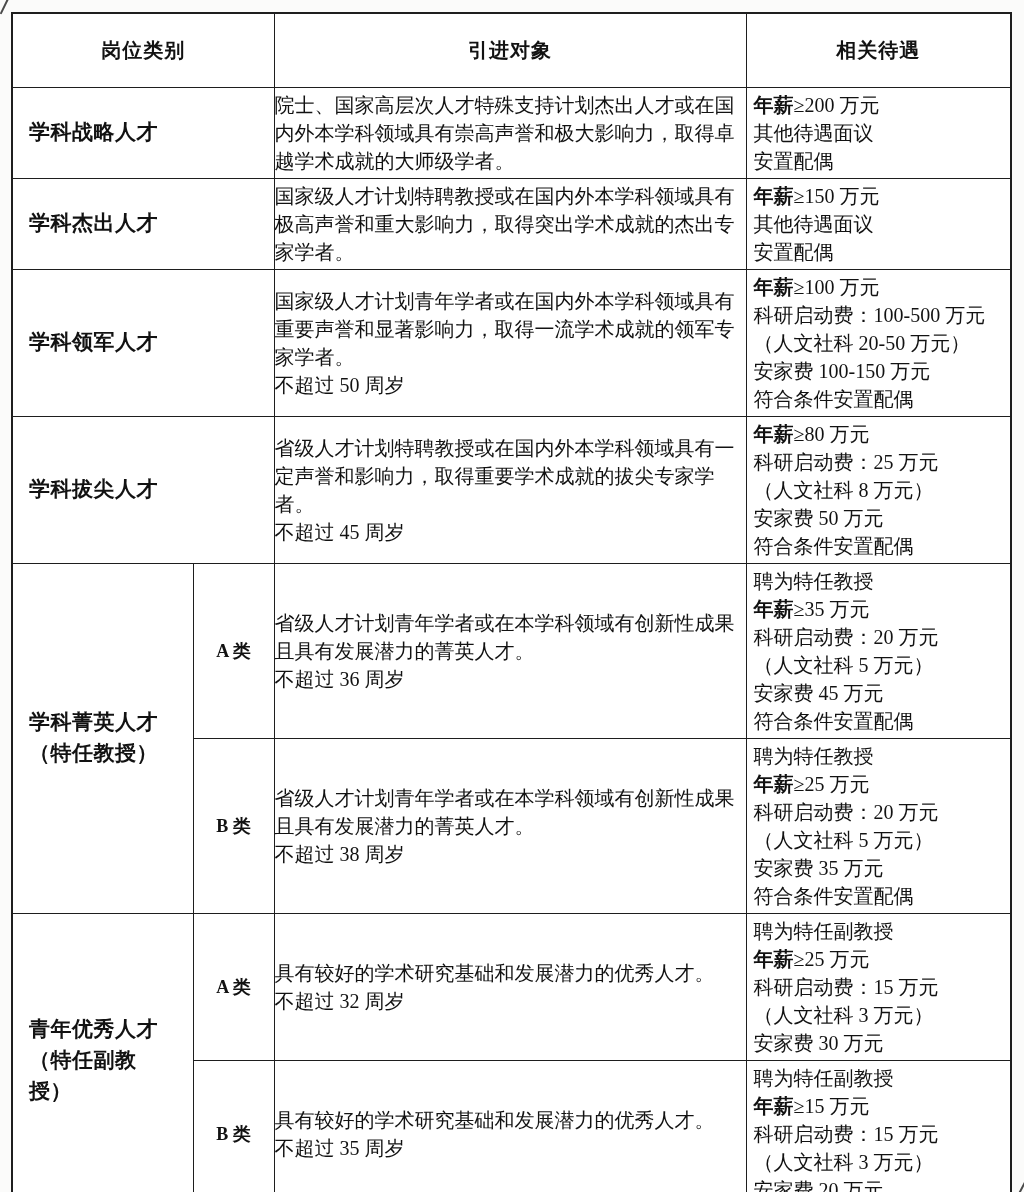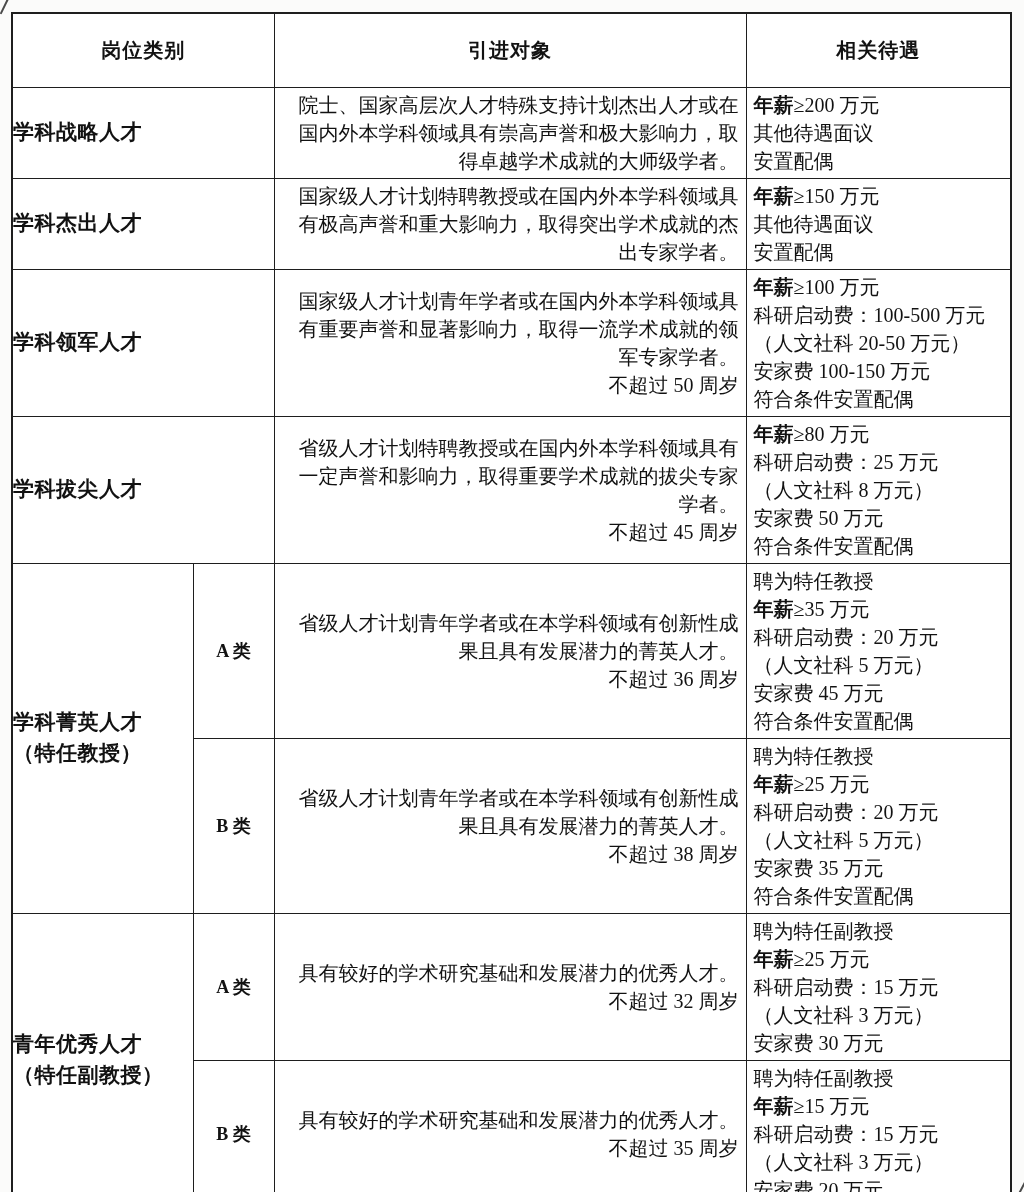--- a/index.html
+++ b/index.html
@@ -25,21 +25,21 @@
     table-layout: fixed;
     background: #ffffff;
     border: 2.5px solid #1e1e1e;
   }
   col.c1a { width: 181px; }
   col.c1b { width: 81px; }
   col.c2  { width: 472px; }
   col.c3  { width: 265px; }
   th, td {
     border: 1.5px solid #1e1e1e;
-    padding: 0;
+    padding: 16px;
     overflow: hidden;
   }
   tr.hrow { height: 74px; }
   tr.r0 { height: 91px; }
   tr.r1 { height: 84px; }
   tr.r2 { height: 140px; }
   tr.r3 { height: 147px; }
   tr.r4 { height: 175px; }
   tr.r5 { height: 168px; }
   tr.r6 { height: 146px; }
@@ -61,24 +61,24 @@
     letter-spacing: 0.5px;
   }
   td.sub {
     font-size: 18px;
     font-weight: bold;
     text-align: center;
     vertical-align: middle;
   }
   td.tgt {
     font-size: 20px;
-    text-align: right;
+    text-align: left;
     vertical-align: middle;
     line-height: 28px;
-    padding: 3px 7px;
+    padding: 3px 0;
   }
   td.ben {
     font-size: 20px;
     text-align: left;
     vertical-align: middle;
     line-height: 28px;
     padding: 3px 3px 3px 7px;
   }
   .bp { font-weight: bold; }
   .artifact {

